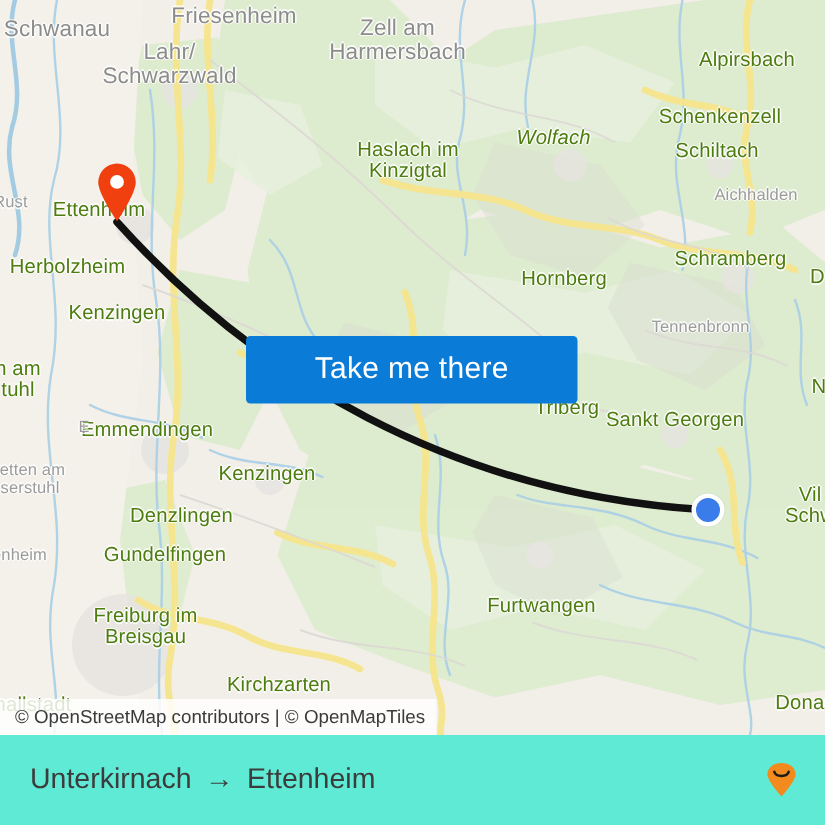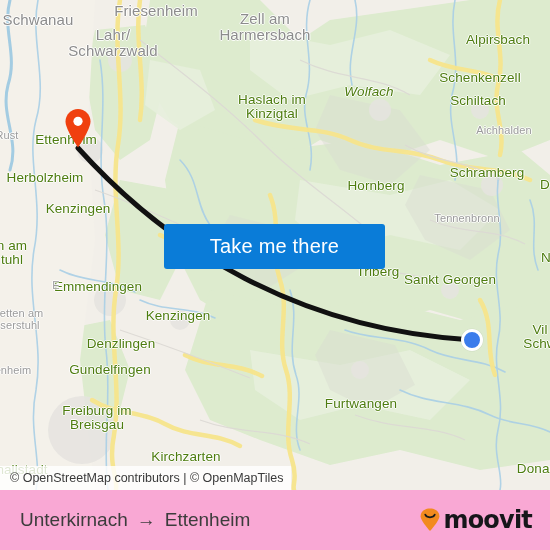--- a/index.html
+++ b/index.html
@@ -123,21 +123,21 @@
     white-space: nowrap;
   }
 
   
   #footer {
     position: absolute;
     left: 0;
     top: 490px;
     width: 550px;
     height: 60px;
-    background: #f9a8d4;
+    background: #5eead4;
     display: flex;
     align-items: center;
     justify-content: space-between;
     padding: 0 18px 0 20px;
     box-sizing: border-box;
   }
   #route-summary {
     display: flex;
     align-items: center;
     gap: 9px;
@@ -338,17 +338,16 @@
       <span>Ettenheim</span>
     </div>
 
     <div id="moovit-logo">
       <span style="display:inline-flex;">
         <svg width="22" height="24" viewBox="0 0 22 24">
           <path d="M11,23 C11,23 20.4,12.8 20.4,8.2 C20.4,3.6 16.2,0.6 11,0.6 C5.8,0.6 1.6,3.6 1.6,8.2 C1.6,12.8 11,23 11,23 Z" fill="#f28a1e"></path>
           <path d="M6.2,6.6 C7.4,10.2 14.6,10.2 15.8,6.6" fill="none" stroke="#1a1a1a" stroke-width="1.7" stroke-linecap="round"></path>
         </svg>
       </span>
-      <span class="logo-word">moovit</span>
     </div>
 
   </div>
 </div>
 
 </body></html>

